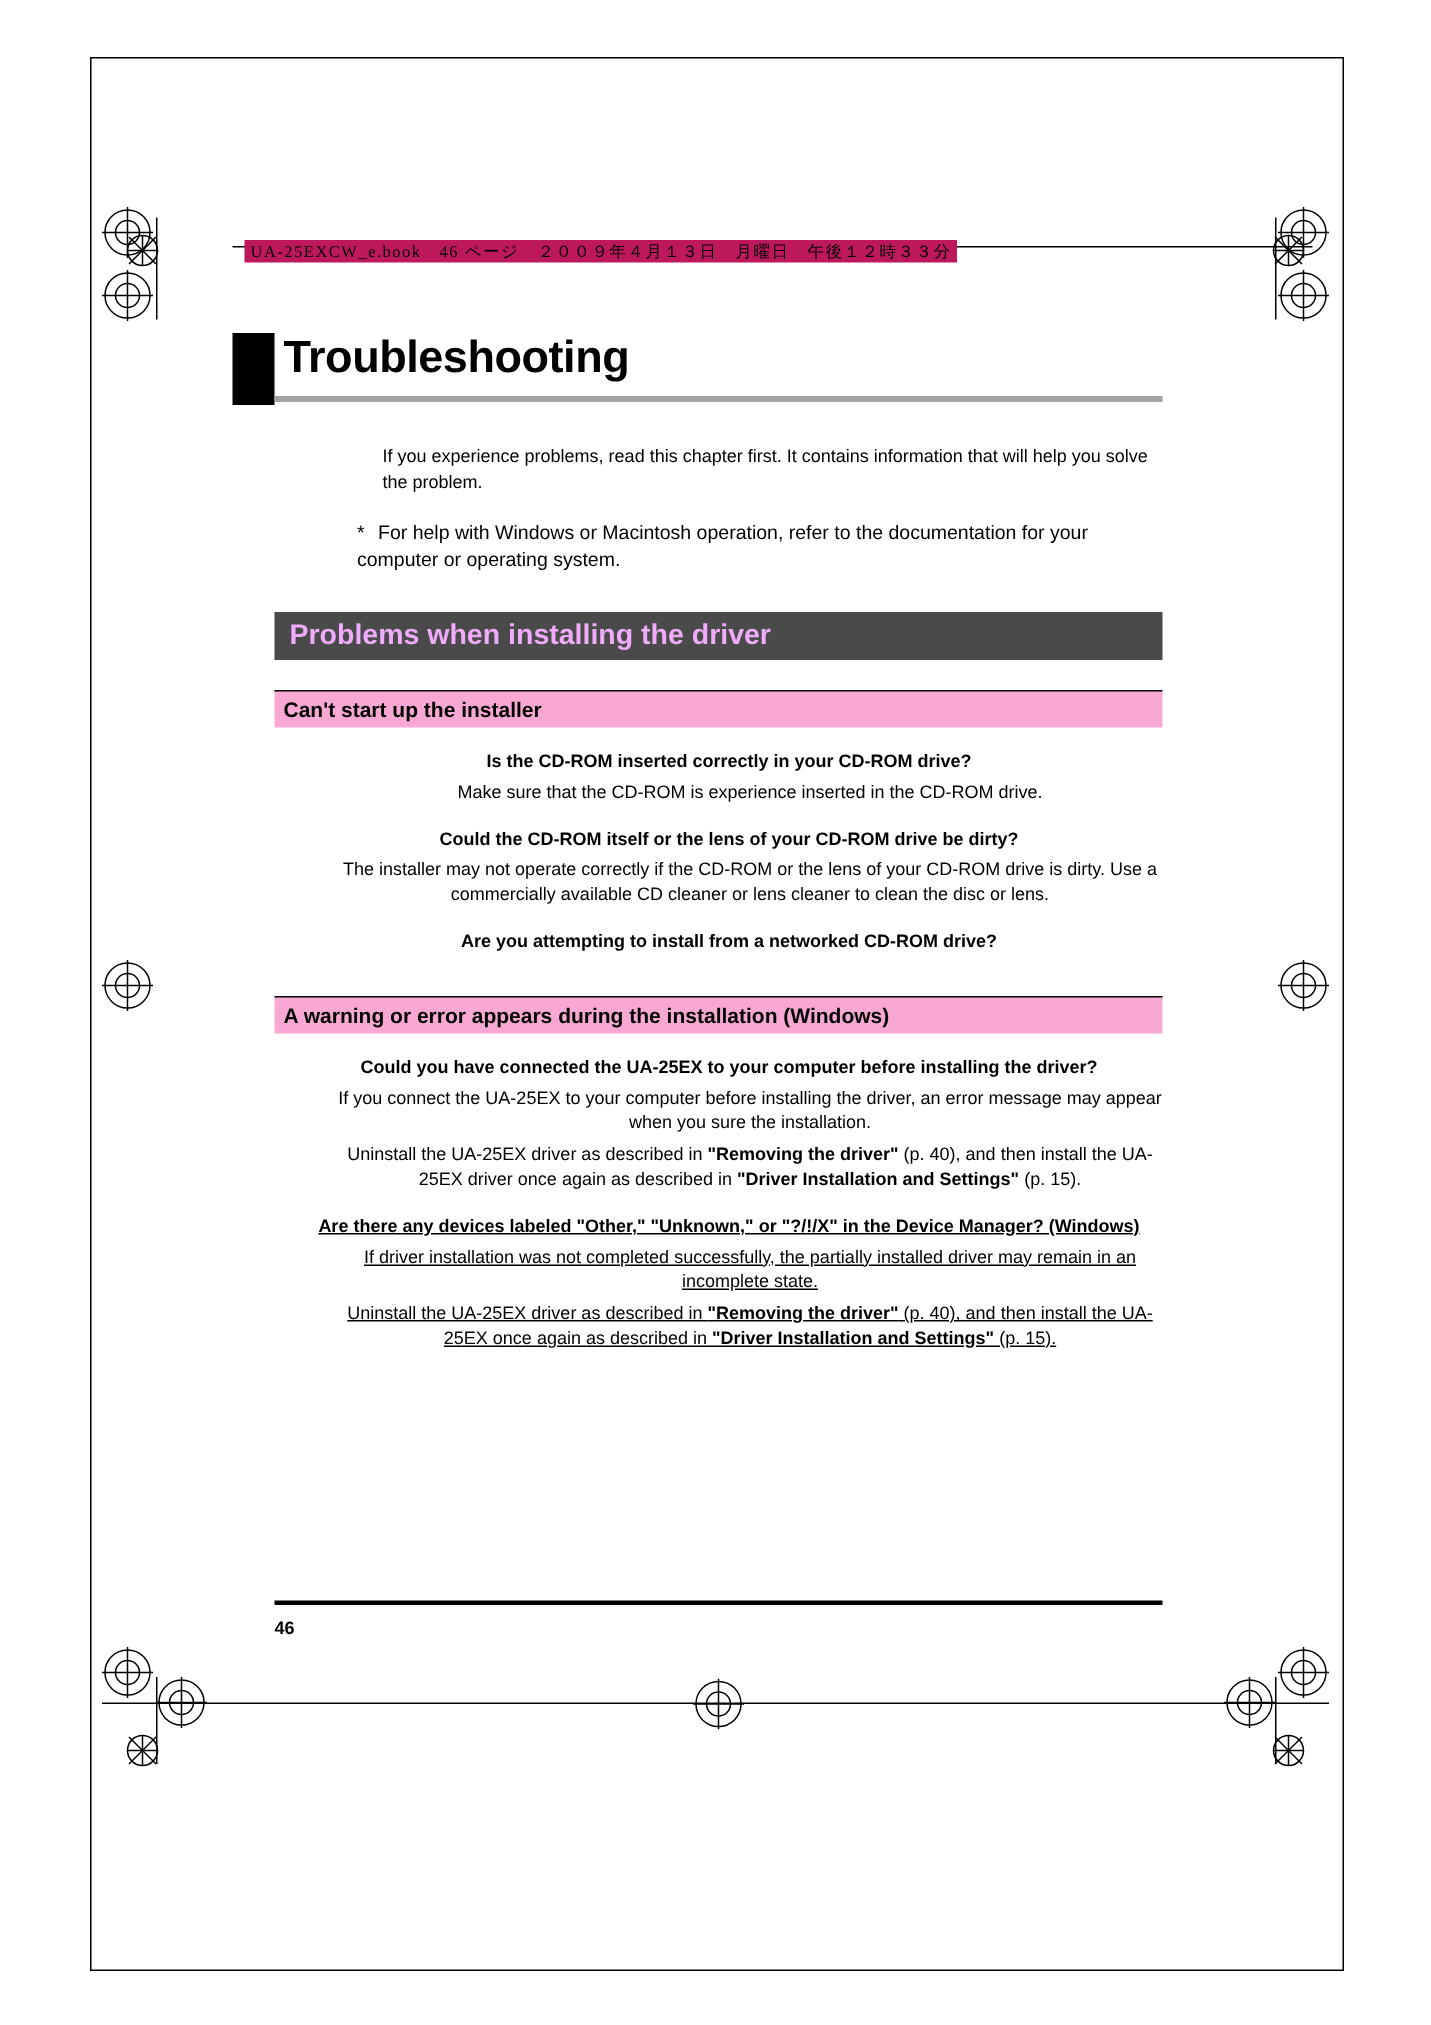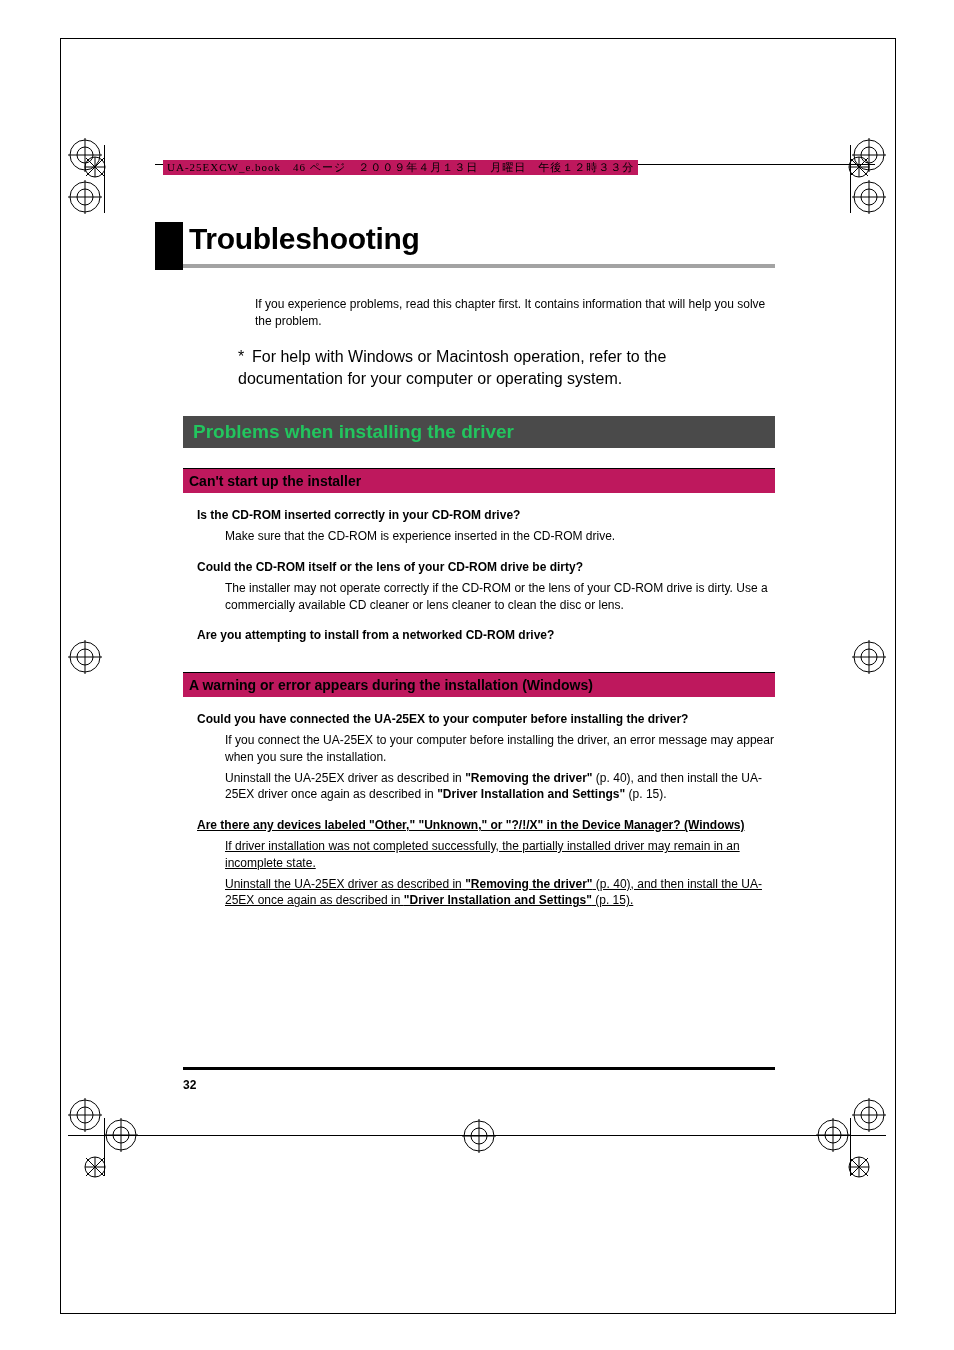--- a/index.html
+++ b/index.html
@@ -66,50 +66,51 @@
     padding-left: 6px;
     letter-spacing: -0.3px;
   }
   .intro {
     margin: 28px 0 0 72px;
     font-size: 12px;
     line-height: 1.4;
   }
   .note {
     margin: 16px 0 0 55px;
-    font-size: 16px;
+    font-size: 13px;
     line-height: 1.4;
   }
   .note-star {
     display:inline-block;
     width: 14px;
   }
   .section-bar {
     margin: 26px 0 0 0;
     background: #4a4a4a;
-    color: #22c55e;
+    color: #f0abfc;
     font-size: 19px;
     font-weight: bold;
     padding: 5px 10px;
   }
   .subsection {
     margin: 20px 0 0 0;
   }
   .subsection h3 {
     margin: 0;
     font-size: 14px;
     font-weight: bold;
-    background: #be185d;
+    background: #f9a8d4;
     border-top: 1px solid #000;
     padding: 4px 6px;
   }
   .qa {
     margin: 14px 0 0 14px;
     font-size: 12px;
     line-height: 1.4;
+    text-align: center;
   }
   .qa .q {
     font-weight: bold;
   }
   .qa .a {
     margin: 4px 0 0 28px;
   }
   .a-para {
     margin-top: 3px;
   }
@@ -280,13 +281,13 @@
     </div>
     <div class="qa" style="text-decoration:underline;">
       <div class="q">Are there any devices labeled "Other," "Unknown," or "?/!/X" in the Device Manager? (Windows)</div>
       <div class="a">If driver installation was not completed successfully, the partially installed driver may remain in an incomplete state.</div>
       <div class="a a-para">Uninstall the UA-25EX driver as described in <span class="bold">"Removing the driver"</span> (p. 40), and then install the UA-25EX once again as described in <span class="bold">"Driver Installation and Settings"</span> (p. 15).</div>
     </div>
   </div>
 </div>
 
 <div class="footer-rule"></div>
-<div class="page-number">32</div>
+<div class="page-number">46</div>
 
 </body></html>

